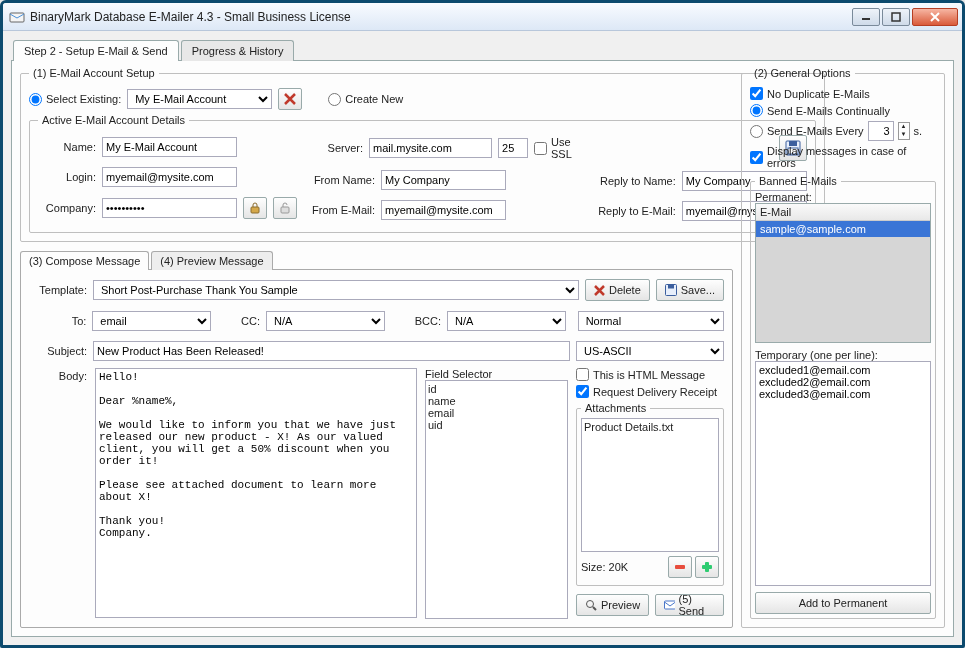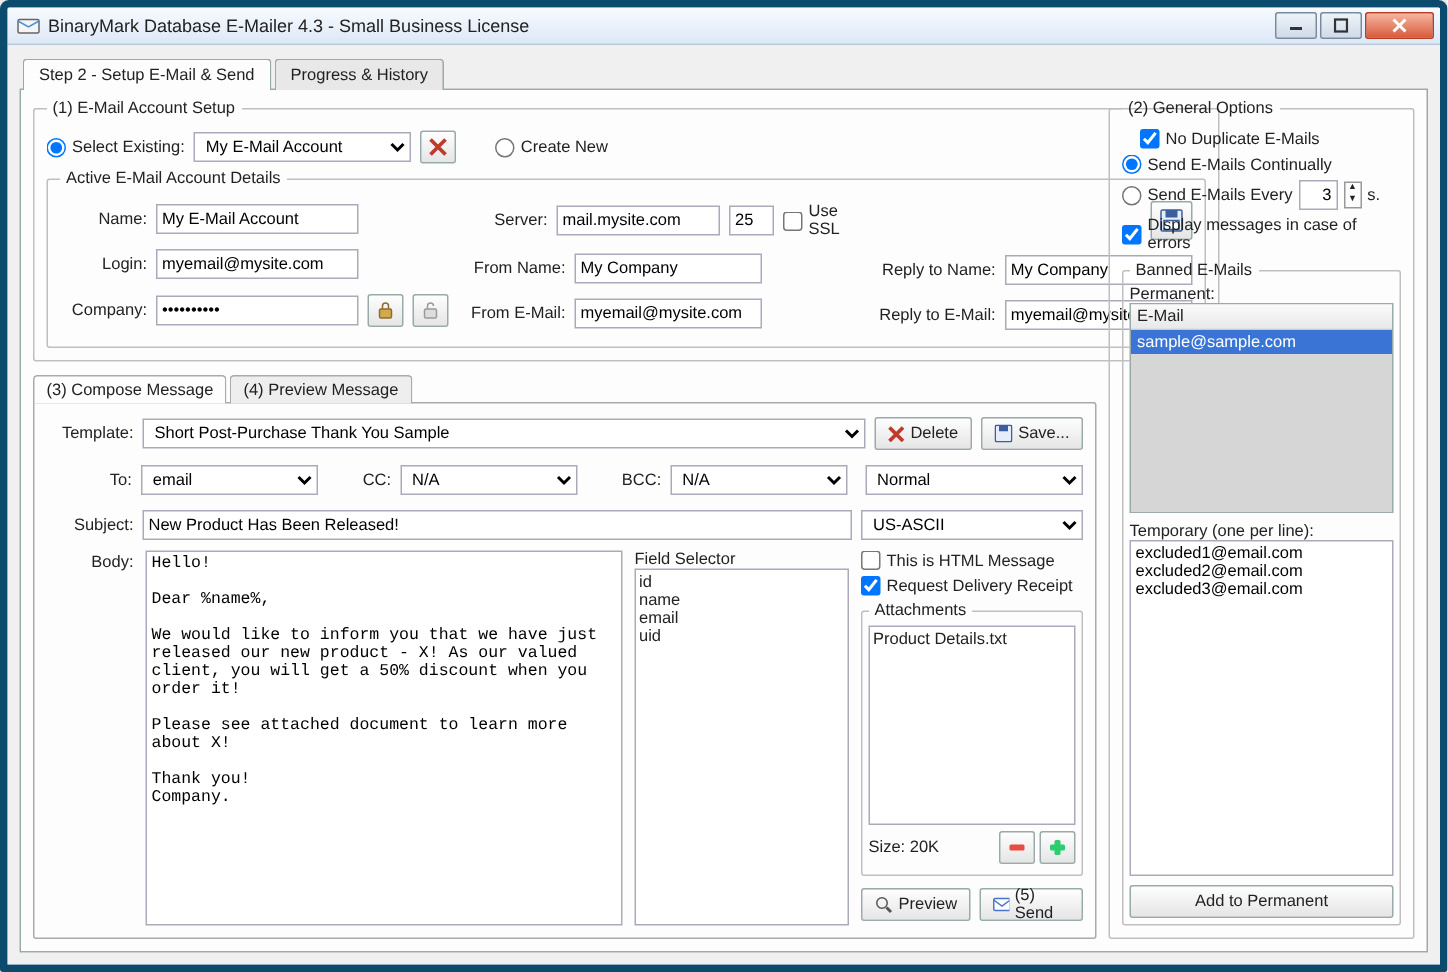--- a/index.html
+++ b/index.html
@@ -1,17 +1,17 @@
 <!DOCTYPE html>
 <html><head>
 <meta charset="utf-8">
 <style>
   * { box-sizing: border-box; }
   body { margin:0; font-family: "Segoe UI", Tahoma, sans-serif; font-size:11px; color:#222; background:#fff; }
-  .window { width:965px; height:648px; border:5px solid #0c4a6e; border-radius:6px 6px 2px 2px; overflow:hidden; display:flex; flex-direction:column; background:#f0f0f0; box-shadow:0 0 8px rgba(0,0,0,0.3); }
+  .window { width:965px; height:648px; border:3px solid #0c4a6e; border-radius:6px 6px 2px 2px; overflow:hidden; display:flex; flex-direction:column; background:#f0f0f0; box-shadow:0 0 8px rgba(0,0,0,0.3); }
   .titlebar { height:28px; background:linear-gradient(#f8fbff,#dde8f6); display:flex; align-items:center; padding:0 4px 0 6px; border-bottom:1px solid #b8c7db; }
   .titlebar .appicon { width:16px; height:16px; margin-right:5px; display:inline-flex; align-items:center; justify-content:center; }
   .titlebar .title { flex:1; font-size:12px; color:#222; }
   .titlebar .winbtns { display:flex; gap:2px; }
   .titlebar .winbtn { width:28px; height:18px; border:1px solid #7a8a9a; border-radius:2px; background:linear-gradient(#eef3f9,#cfdbe9); display:flex; align-items:center; justify-content:center; font-size:10px; cursor:pointer;}
   .titlebar .winbtn.close { width:46px; background:linear-gradient(#f7b6a3,#d95a3a); border-color:#b63e23; color:#fff; font-weight:bold; }
   .client { flex:1; padding:8px; display:flex; flex-direction:column; background:#f0f0f0; }
   .tabstrip { display:flex; gap:2px; margin-bottom:0; padding-left:2px; }
   .tab { padding:4px 10px; border:1px solid #9aa; border-bottom:none; background:#e8e8e8; border-radius:3px 3px 0 0; cursor:pointer; position:relative; top:1px;}
   .tab.active { background:#fdfdfd; z-index:2; border-color:#9aa; }
@@ -136,21 +136,21 @@
                         <rect x="2" y="5" width="8" height="6" rx="1" fill="#ddd" stroke="#999"></rect>
                         <path d="M4 5V3a2 2 0 014 0" fill="none" stroke="#999"></path>
                       </svg>
                     </span>
                 </div>
               </div>
 
               <div style="display:flex; flex-direction:column; gap:4px;">
                 <div class="row">
                     <label class="r" style="width:68px">Server:</label>
-                    <input type="text" style="width: 109px;" value="mail.mysite.com">
+                    <input type="text" style="width: 123px;" value="mail.mysite.com">
                   <input type="text" style="width: 30px;" value="25">
                   <label class="chk">
                       <input type="checkbox" style="">
                       <span>Use SSL</span>
                     </label>
                 </div>
                 <div class="row">
                     <label class="r" style="width:68px">From Name:</label>
                     <input type="text" style="width: 125px;" value="My Company">
                   </div>
@@ -299,21 +299,21 @@
                 </div>
               </div>
             </div>
           </div>
         </div>
       </div>
 
       <div class="rightcol">
         <fieldset class="group" style="flex:1; display:flex; flex-direction:column;">
           <legend>(2) General Options</legend>
-          <label class="chk" style="margin:2px 12px">
+          <label class="chk" style="margin:2px 0">
               <input type="checkbox" checked="" style="">
               <span>No Duplicate E-Mails</span>
             </label>
           <label class="chk" style="margin:2px 0">
               <input type="radio" name="sm" checked="" style="">
               <span>Send E-Mails Continually</span>
             </label>
           <label class="chk" style="margin:2px 0">
             <input type="radio" name="sm" style="">
             <span>Send E-Mails Every</span>

